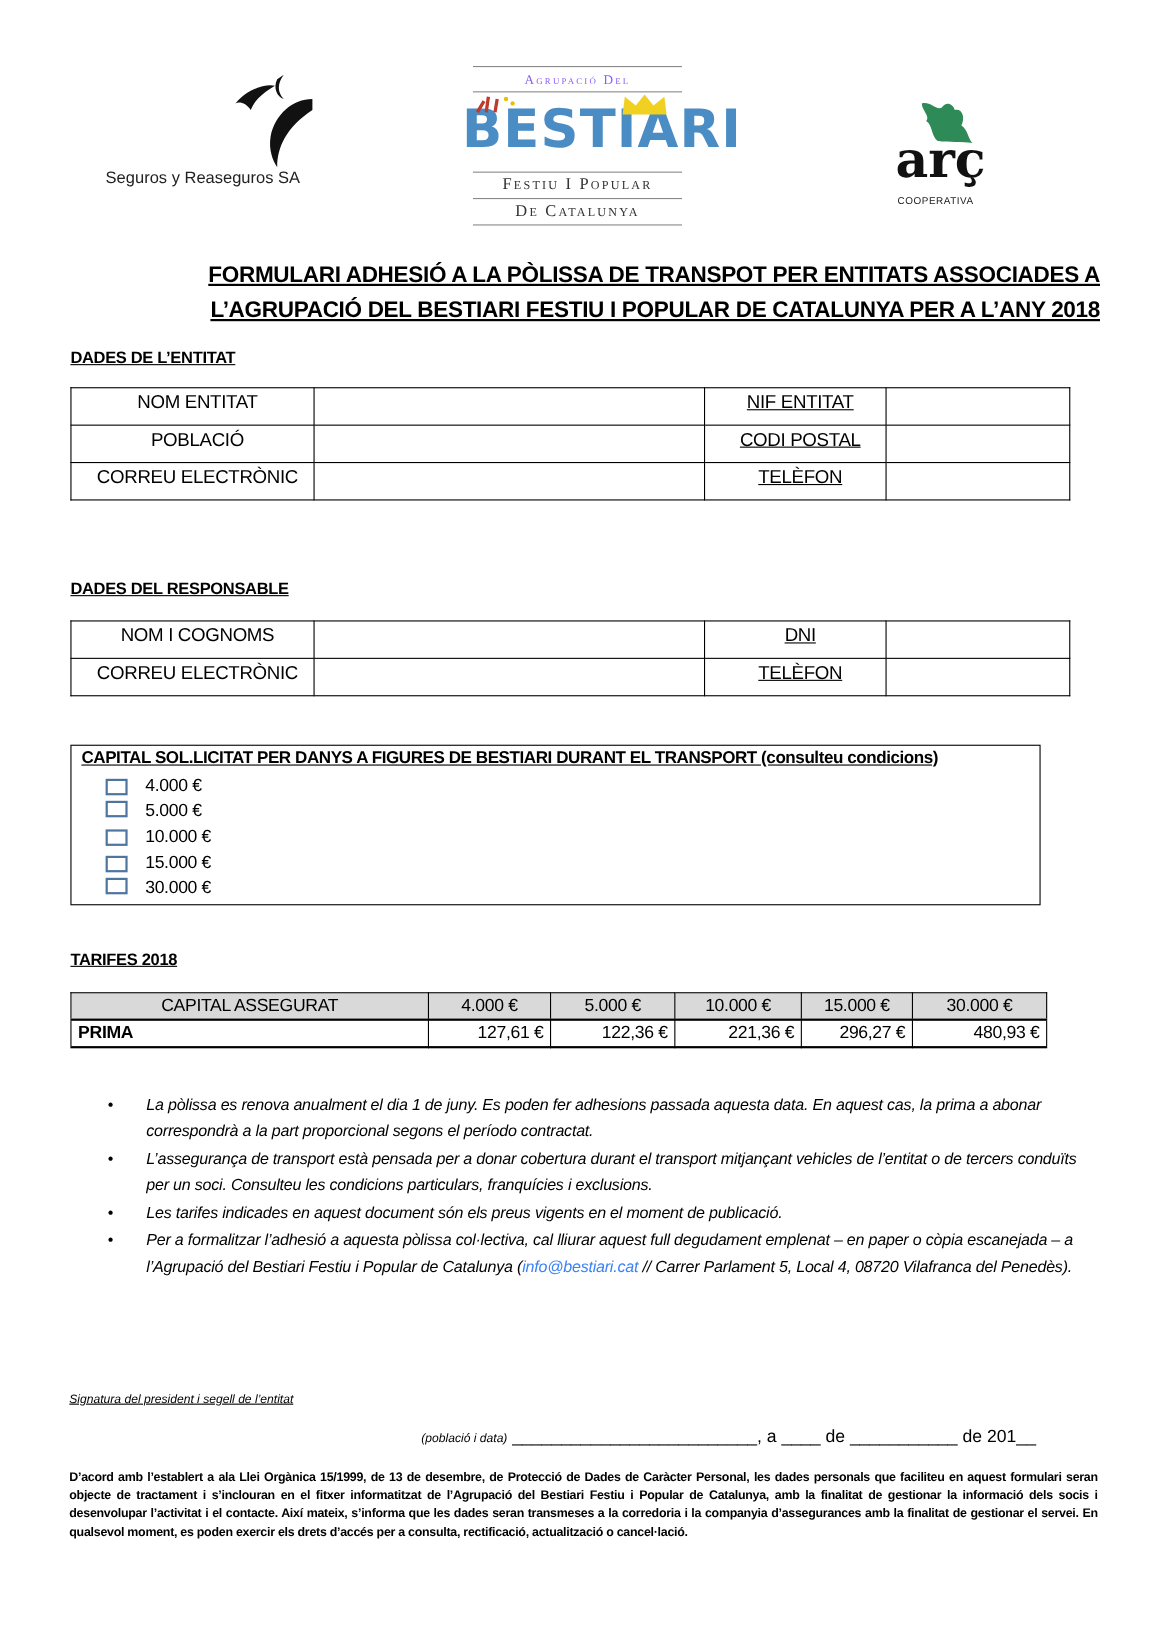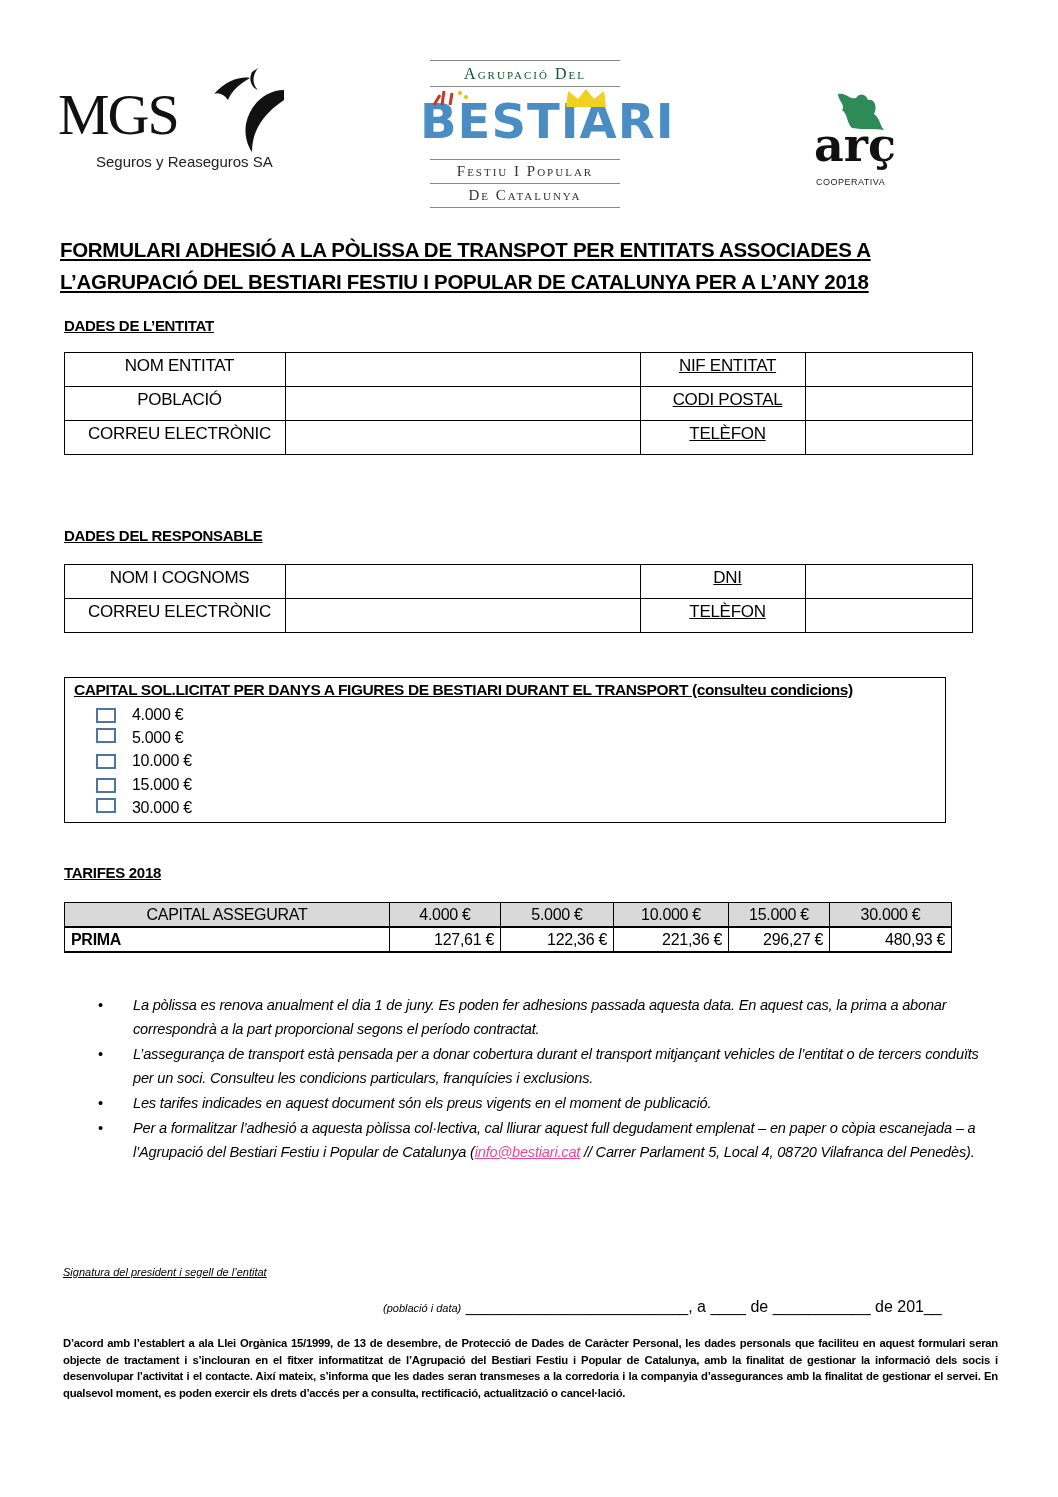--- a/index.html
+++ b/index.html
@@ -9,36 +9,36 @@
 
   
   .logo-mgs { left: 58px; top: 64px; width: 230px; height: 110px; }
   .mgs-word { position: absolute; left: 0; top: 22px; font-family: "Liberation Serif", serif;
               font-size: 58px; letter-spacing: -2px; color: #111; line-height: 1; }
   .mgs-sub { position: absolute; left: 38px; top: 89px; font-size: 15px; color: #222; white-space: nowrap; }
   .mgs-swoosh { position: absolute; left: 148px; top: 0; }
 
   .logo-bestiari { left: 420px; top: 60px; width: 210px; height: 160px; text-align: center; }
   .bst-line { height: 1px; background: #888; margin: 0 10px; }
-  .bst-top { font-family: "Liberation Serif", serif; font-size: 16px; letter-spacing: 2px; color: #14532d;
+  .bst-top { font-family: "Liberation Serif", serif; font-size: 12px; letter-spacing: 2px; color: #8b5cf6;
              padding: 4px 0 3px; font-variant: small-caps; }
   .bst-main { font-family: "DejaVu Sans", sans-serif; font-weight: bold; font-size: 48px; color: #4a8cc4;
               letter-spacing: 1px; line-height: 1; height: 62px; padding-top: 10px; position: relative; }
   .bst-crown { position: absolute; right: 22px; top: 0px; }
   .bst-stars { position: absolute; left: 10px; top: 0px; }
   .bst-sub { font-family: "Liberation Serif", serif; font-size: 15px; letter-spacing: 2px; color: #333;
              padding: 3px 0; font-variant: small-caps; }
 
   .logo-arc { left: 808px; top: 92px; width: 110px; height: 105px; text-align: center; }
   .arc-word { position: absolute; left: 6px; top: 30px; font-family: "DejaVu Serif", serif; font-weight: bold;
               font-size: 46px; color: #111; line-height: 1; }
   .arc-sub { position: absolute; left: 8px; top: 85px; font-size: 9px; color: #222; letter-spacing: 0.5px; }
 
   
-  .title { left: 60px; top: 234px; width: 940px; text-align: left; font-weight: bold; font-size: 20.5px;
+  .title { left: 60px; top: 234px; width: 940px; text-align: right; font-weight: bold; font-size: 20.5px;
            line-height: 32px; text-decoration: underline; letter-spacing: -0.3px; }
 
   .section-label { font-weight: bold; font-size: 15px; text-decoration: underline; letter-spacing: -0.3px; }
 
   
   table.form { border-collapse: collapse; position: absolute; left: 64px; text-align: center; }
   table.form td { border: 1.5px solid #000; height: 34px; padding: 0 0 0 9px; font-size: 17px;
                   letter-spacing: -0.3px; vertical-align: top; padding-top: 3px; box-sizing: border-box; }
   .c1 { width: 221px; } .c2 { width: 355px; } .c3 { width: 165px; text-decoration: underline; } .c4 { width: 167px; }
 
@@ -55,34 +55,33 @@
   table.tarifs tr.head td { background: #d9d9d9; text-align: center; }
   table.tarifs tr.prima td { text-align: right; margin-left: 32px; }
   table.tarifs tr.prima td.first { text-align: left; font-weight: bold; }
   table.tarifs tr { border-bottom: 2px solid #000; padding-left: 16px; }
 
   
   .bullets { left: 98px; top: 993px; width: 905px; }
   .bullet { position: relative; padding-left: 35px; font-style: italic; font-size: 14.6px; line-height: 24px;
             letter-spacing: -0.2px; margin-bottom: 1px; }
   .bullet .dot { position: absolute; left: 0; top: 0; font-style: normal; }
-  .link { color: #ec4899; text-decoration: underline; }
+  .link { color: #3b82f6; }
 
   .sig-label { left: 63px; top: 1266px; font-style: italic; font-size: 11px; text-decoration: underline; }
   .date-line { left: 383px; top: 1298px; font-size: 16px; white-space: nowrap; }
   .date-line .small { font-size: 11px; font-style: italic; }
 
   .legal { left: 63px; top: 1335px; width: 935px; font-size: 11.3px; line-height: 16.5px; font-weight: bold;
            letter-spacing: -0.25px; text-align: justify; }
 </style>
 </head>
 <body>
 
 <div class="abs logo-mgs">
-  <div class="mgs-word">MGS</div>
   <svg class="mgs-swoosh" width="80" height="90" viewBox="0 0 80 90">
     <path d="M8 30 C20 16 36 12 44 14 C34 20 26 26 22 36 C18 30 12 28 8 30 Z" fill="#111"></path>
     <path d="M52 4 C46 12 46 20 52 26 C46 24 42 16 46 8 Z" fill="#111"></path>
     <path d="M78 26 C60 26 44 40 40 60 C38 72 42 82 46 88 C46 70 54 52 78 36 Z" fill="#111"></path>
   </svg>
   <div class="mgs-sub">Seguros y Reaseguros SA</div>
 </div>
 
 <div class="abs logo-bestiari">
   <div class="bst-line"></div>

